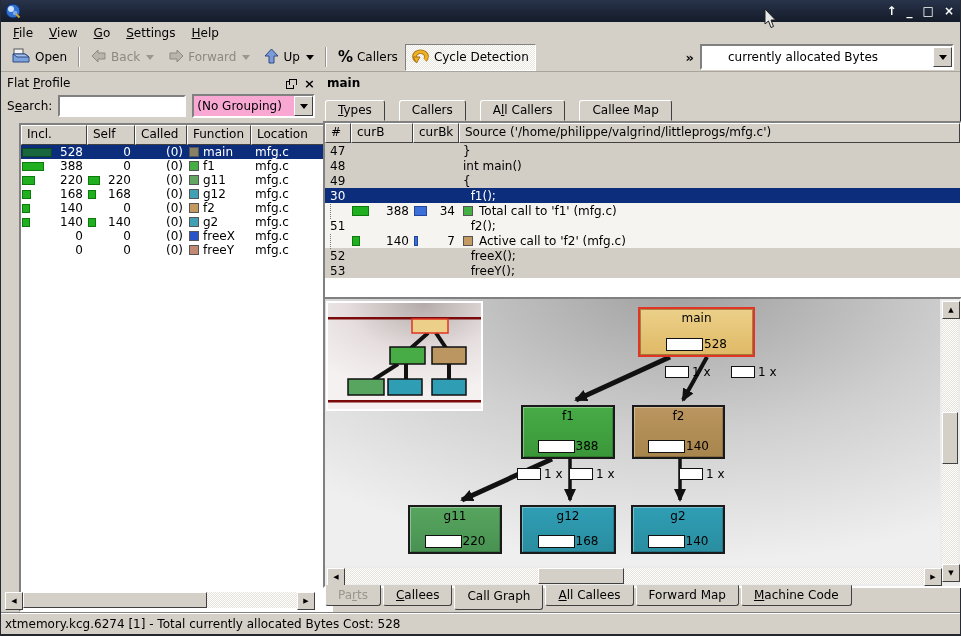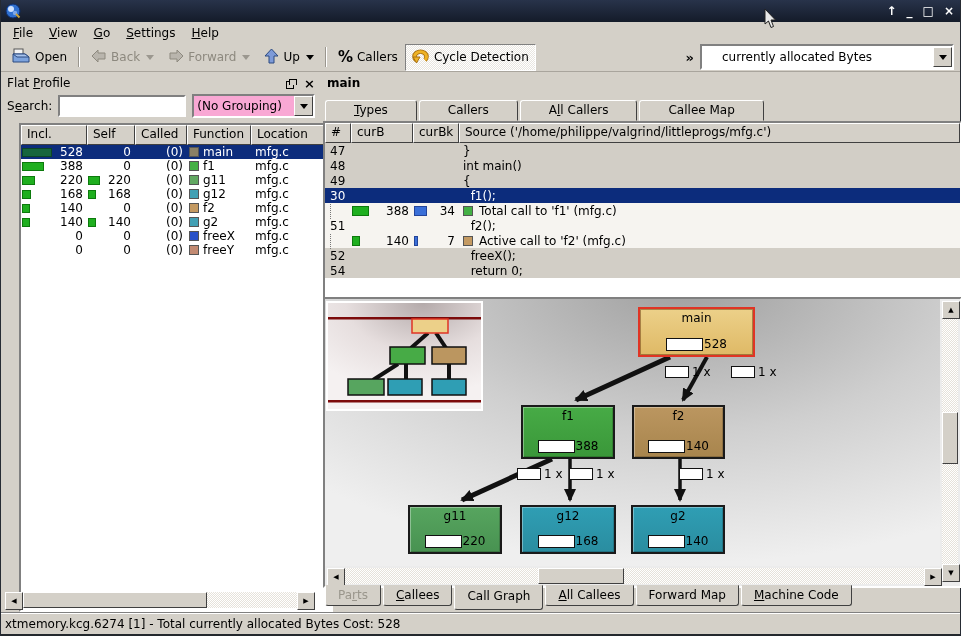--- a/index.html
+++ b/index.html
@@ -19,21 +19,21 @@
   .tbtn{display:flex;align-items:center;gap:4px;padding:3px 6px;border:1px solid transparent;white-space:nowrap;}
   .tbtn.disabled{color:#8d897f;}
   .tbtn.pressed{background:#e9e6e0;border-color:#808080 #fff #fff #808080;background-image:linear-gradient(45deg,#fff 25%,transparent 25%,transparent 75%,#fff 75%),linear-gradient(45deg,#fff 25%,transparent 25%,transparent 75%,#fff 75%);background-size:2px 2px;background-position:0 0,1px 1px;}
   .tsep{width:1px;height:20px;background:#9a968e;border-right:1px solid #fff;margin:0 4px;}
   .ddown{width:0;height:0;border-left:4px solid transparent;border-right:4px solid transparent;border-top:5px solid #000;margin-left:2px;}
   .ddown.gray{border-top-color:#9b978f;}
   .pct-glyph{font-weight:bold;font-size:15px;}
   .overflow-chevron{font-weight:bold;font-size:13px;margin:0 6px;}
   .tspacer{flex:1;}
   .combo{width:250px;height:22px;border:2px solid;border-color:#808080 #fff #fff #808080;background:#fff;display:flex;align-items:center;margin-right:2px;}
-  .combo .combo-text{flex:1;padding:0 20px;white-space:nowrap;overflow:hidden;}
+  .combo .combo-text{flex:1;padding:0 0;white-space:nowrap;overflow:hidden;margin-left:26px;}
   .combo-btn{width:17px;height:18px;background:#d4d0c8;border:1px solid;border-color:#fff #404040 #404040 #fff;display:flex;align-items:center;justify-content:center;}
   .combo-btn .tri{width:0;height:0;border-left:4px solid transparent;border-right:4px solid transparent;border-top:5px solid #000;}
   
   .dock{position:absolute;left:2px;top:73px;width:316px;height:537px;}
   .dock-header{height:20px;display:flex;align-items:center;padding:0 4px;}
   .dock-header .spacer{flex:1;}
   .float-icon{position:relative;width:10px;height:9px;margin-right:8px;}
   .float-icon::before{content:"";position:absolute;left:0;top:2px;width:6px;height:6px;border:1px solid #000;background:#d4d0c8;}
   .float-icon::after{content:"";position:absolute;left:3px;top:0;width:6px;height:5px;border:1px solid #000;border-bottom:none;background:#d4d0c8;}
   .close-glyph{font-weight:bold;font-size:13px;line-height:13px;}
@@ -53,21 +53,21 @@
   .hbar.dark{background:#17663d;border-color:#0d4527;}
   .fncell{display:flex;align-items:center;gap:4px;padding-left:2px;overflow:hidden;white-space:nowrap;}
   .fnicon{width:10px;height:10px;border:1px solid #555;box-sizing:border-box;flex:0 0 auto;}
   .loccell{padding-left:4px;white-space:nowrap;}
   .fp-hscroll{position:absolute;left:2px;bottom:2px;width:310px;height:16px;background:#e6e2da;display:flex;background-image:linear-gradient(45deg,#fff 25%,transparent 25%,transparent 75%,#fff 75%),linear-gradient(45deg,#fff 25%,transparent 25%,transparent 75%,#fff 75%);background-size:2px 2px;background-position:0 0,1px 1px;}
   .sb-btn{width:16px;height:16px;background:#d4d0c8;border:1px solid;border-color:#fff #404040 #404040 #fff;font-size:7px;display:flex;align-items:center;justify-content:center;flex:0 0 auto;}
   .sb-thumb{background:#d4d0c8;border:1px solid;border-color:#fff #404040 #404040 #fff;}
   
   .rpane-title{position:absolute;left:326px;top:76px;font-weight:bold;}
   .tabs-top{position:absolute;left:324px;top:98px;right:4px;height:23px;display:flex;align-items:flex-end;}
-  .tab{height:19px;line-height:18px;padding:0 28px;background:#d4d0c8;border:1px solid;border-color:#fff #404040 #d4d0c8 #fff;border-radius:3px 3px 0 0;margin-right:2px;white-space:nowrap;}
+  .tab{height:19px;line-height:18px;padding:0 12px;background:#d4d0c8;border:1px solid;border-color:#fff #404040 #d4d0c8 #fff;border-radius:3px 3px 0 0;margin-right:14px;white-space:nowrap;}
   .tab.active{height:23px;line-height:22px;font-weight:normal;z-index:3;position:relative;}
   .src-frame{position:absolute;left:322px;top:121px;width:635px;height:175px;border:2px solid;border-color:#808080 #fff #fff #808080;background:#fff;overflow:hidden;}
   .src-header{display:grid;grid-template-columns:26px 62px 46px 1fr;height:20px;}
   .src-header .hcell{background:#d4d0c8;border:1px solid;border-color:#fff #404040 #404040 #fff;padding:1px 5px;overflow:hidden;white-space:nowrap;}
   .src-row{display:grid;grid-template-columns:26px 62px 46px 1fr;height:15px;align-items:center;background:#d2cec6;}
   .src-row.light{background:#f6f4f0;}
   .src-row.selected{background:#0c2c7c;color:#fff;}
   .src-num{padding-left:5px;}
   .src-code{white-space:pre;padding-left:4px;}
   .callbar-g{height:10px;background:#1faf1f;border:1px solid #0d7a0d;box-sizing:border-box;}
@@ -433,24 +433,24 @@
             <span>Active call to 'f2' (mfg.c)</span>
           </div>
         </div>
         <div class="src-row">
           <div class="src-num">52</div>
           <div></div>
           <div></div>
           <div class="src-code">  freeX();</div>
         </div>
         <div class="src-row">
-          <div class="src-num">54</div>
-          <div></div>
-          <div></div>
-          <div class="src-code">  return 0;</div>
+          <div class="src-num">53</div>
+          <div></div>
+          <div></div>
+          <div class="src-code">  freeY();</div>
         </div>
       </div>
   </div>
 
   <div class="graph-frame">
     <div class="graph-content" id="graph-content">
       <svg class="edges-svg" id="edges-svg" width="615" height="267">
         <defs>
           <marker id="arrow" markerUnits="userSpaceOnUse" markerWidth="16" markerHeight="14" refX="11" refY="6" orient="auto">
             <path d="M0,0 L13,6 L0,12 Z" fill="#111"></path>

